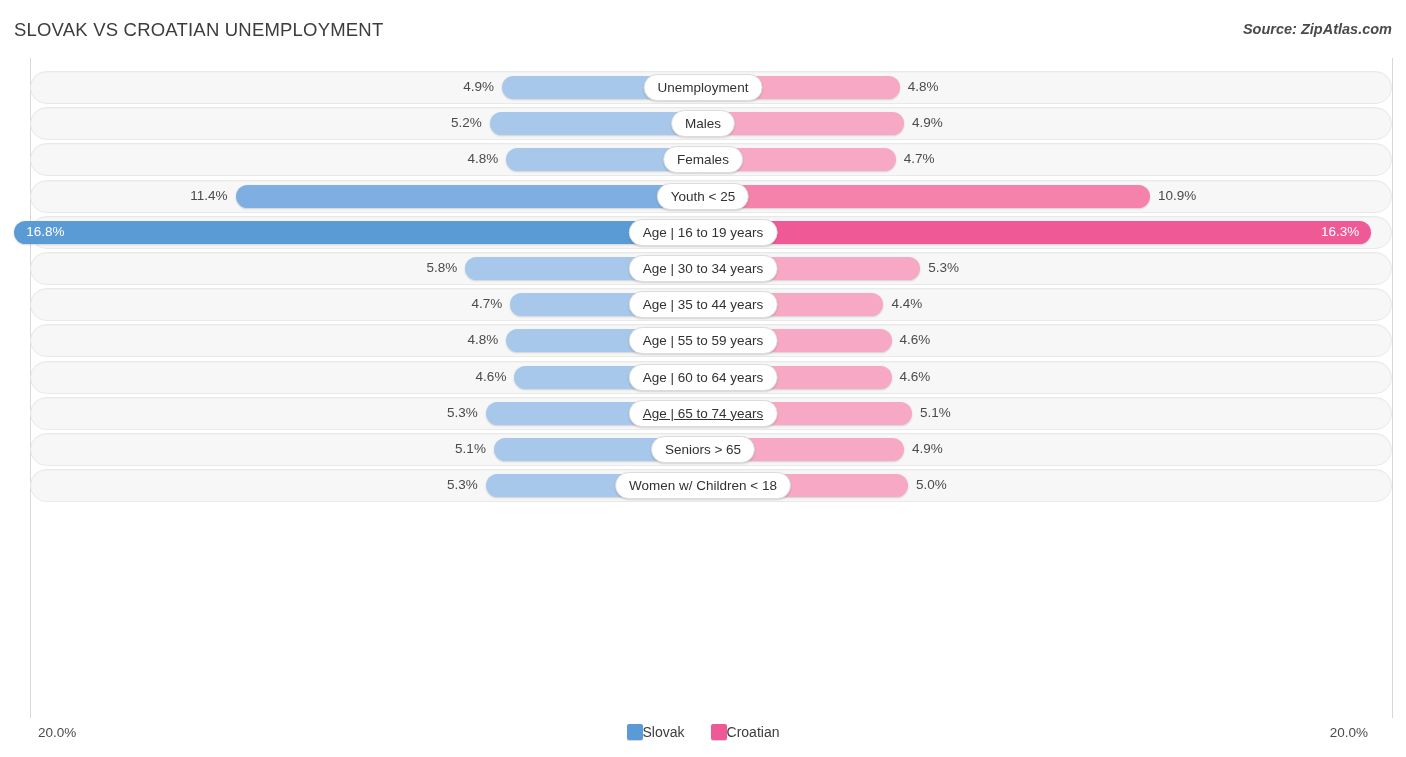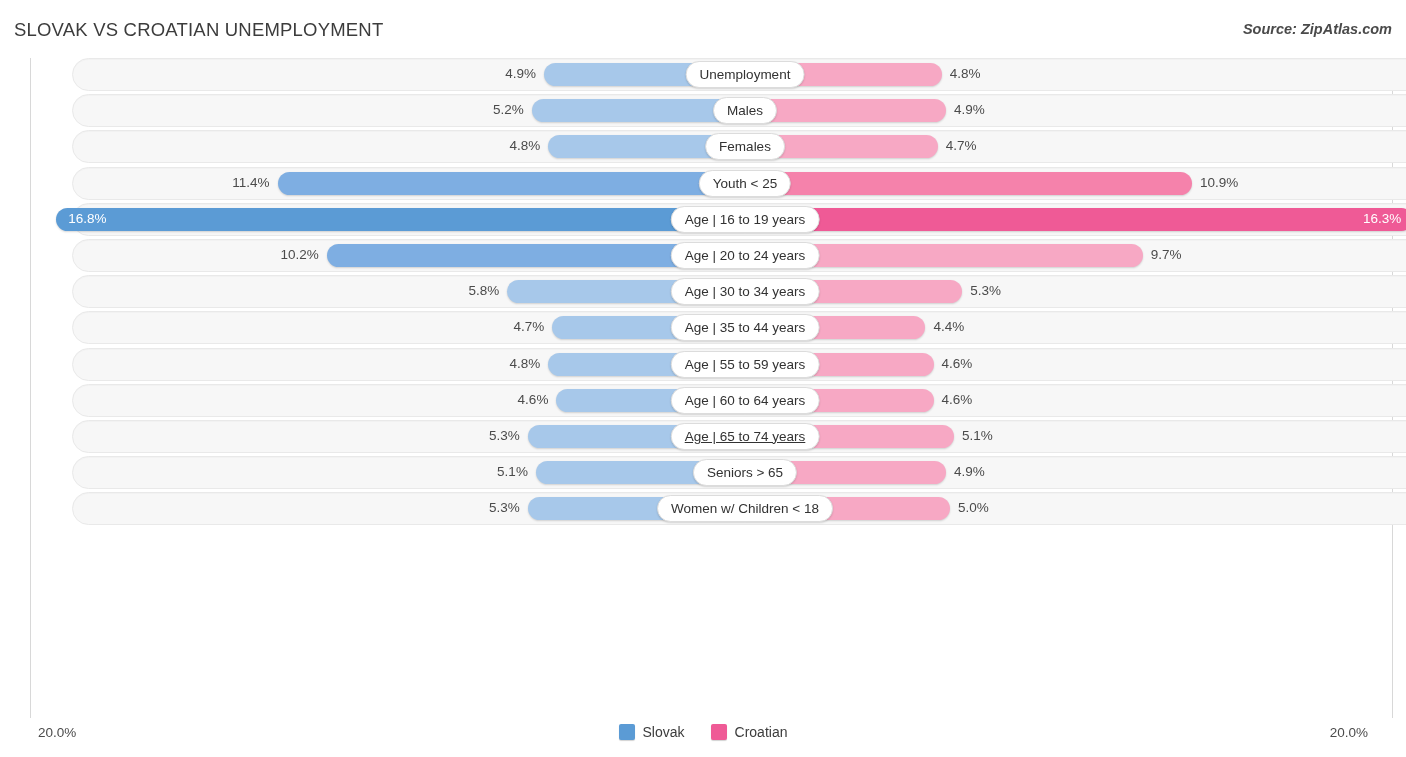--- a/index.html
+++ b/index.html
@@ -50,21 +50,21 @@
     position: absolute;
     top: 0; bottom: 0;
     width: 1px;
     background: #d8d8d8;
   }
   #axis-left  { left: 30px; }
   #axis-right { left: 1392px; }
 
   #rows {
     position: absolute;
-    left: 0; top: 0; right: 0; margin-left: 42px;
+    left: 0; top: 13px; right: 0;
   }
 
   .row {
     position: relative;
     height: 33px;
     margin-bottom: 3.2px;
   }
   .row-track {
     position: absolute;
     left: 30px;
@@ -136,21 +136,20 @@
     position: absolute;
     left: 0; right: 0; top: 6px;
     display: flex;
     justify-content: center;
     align-items: center;
     gap: 26px;
   }
   .legend-item {
     display: flex;
     align-items: center;
-    gap: 8px;
   }
   .legend-swatch {
     width: 16px; height: 16px;
     border-radius: 2px;
     box-shadow: 0 1px 1px rgba(0,0,0,0.18);
   }
   .legend-text {
     font-size: 14px;
     color: #3c3c3c;
     white-space: nowrap;
@@ -209,30 +208,20 @@
         </div>
       </div>
       <div class="row">
         <div class="row-track"></div>
         <div class="bars">
           <div class="bar left" style="left: 14.2px; width: 688.8px; background: rgb(91, 155, 213);"></div>
           <div class="bar right" style="left: 703px; width: 668.3px; background: rgb(239, 90, 150);"></div>
           <div class="val left inside" style="left: 26.2px; text-align: left;">16.8%</div>
           <div class="val right inside" style="left: 1311.3px; width: 48px; text-align: right;">16.3%</div>
           <div class="center-label" style="left: 703px;">Age | 16 to 19 years</div>
-        </div>
-      </div>
-      <div class="row">
-        <div class="row-track"></div>
-        <div class="bars">
-          <div class="bar left" style="left: 284.8px; width: 418.2px; background: rgb(126, 174, 226);"></div>
-          <div class="bar right" style="left: 703px; width: 397.7px; background: rgb(247, 168, 196);"></div>
-          <div class="val left" style="left: 194.8px; width: 82px;">10.2%</div>
-          <div class="val right" style="left: 1108.7px;">9.7%</div>
-          <div class="center-label" style="left: 703px;">Age | 20 to 24 years</div>
         </div>
       </div>
       <div class="row">
         <div class="row-track"></div>
         <div class="bars">
           <div class="bar left" style="left: 465.2px; width: 237.8px; background: rgb(167, 200, 234);"></div>
           <div class="bar right" style="left: 703px; width: 217.3px; background: rgb(247, 168, 196);"></div>
           <div class="val left" style="left: 375.2px; width: 82px;">5.8%</div>
           <div class="val right" style="left: 928.3px;">5.3%</div>
           <div class="center-label" style="left: 703px;">Age | 30 to 34 years</div>

